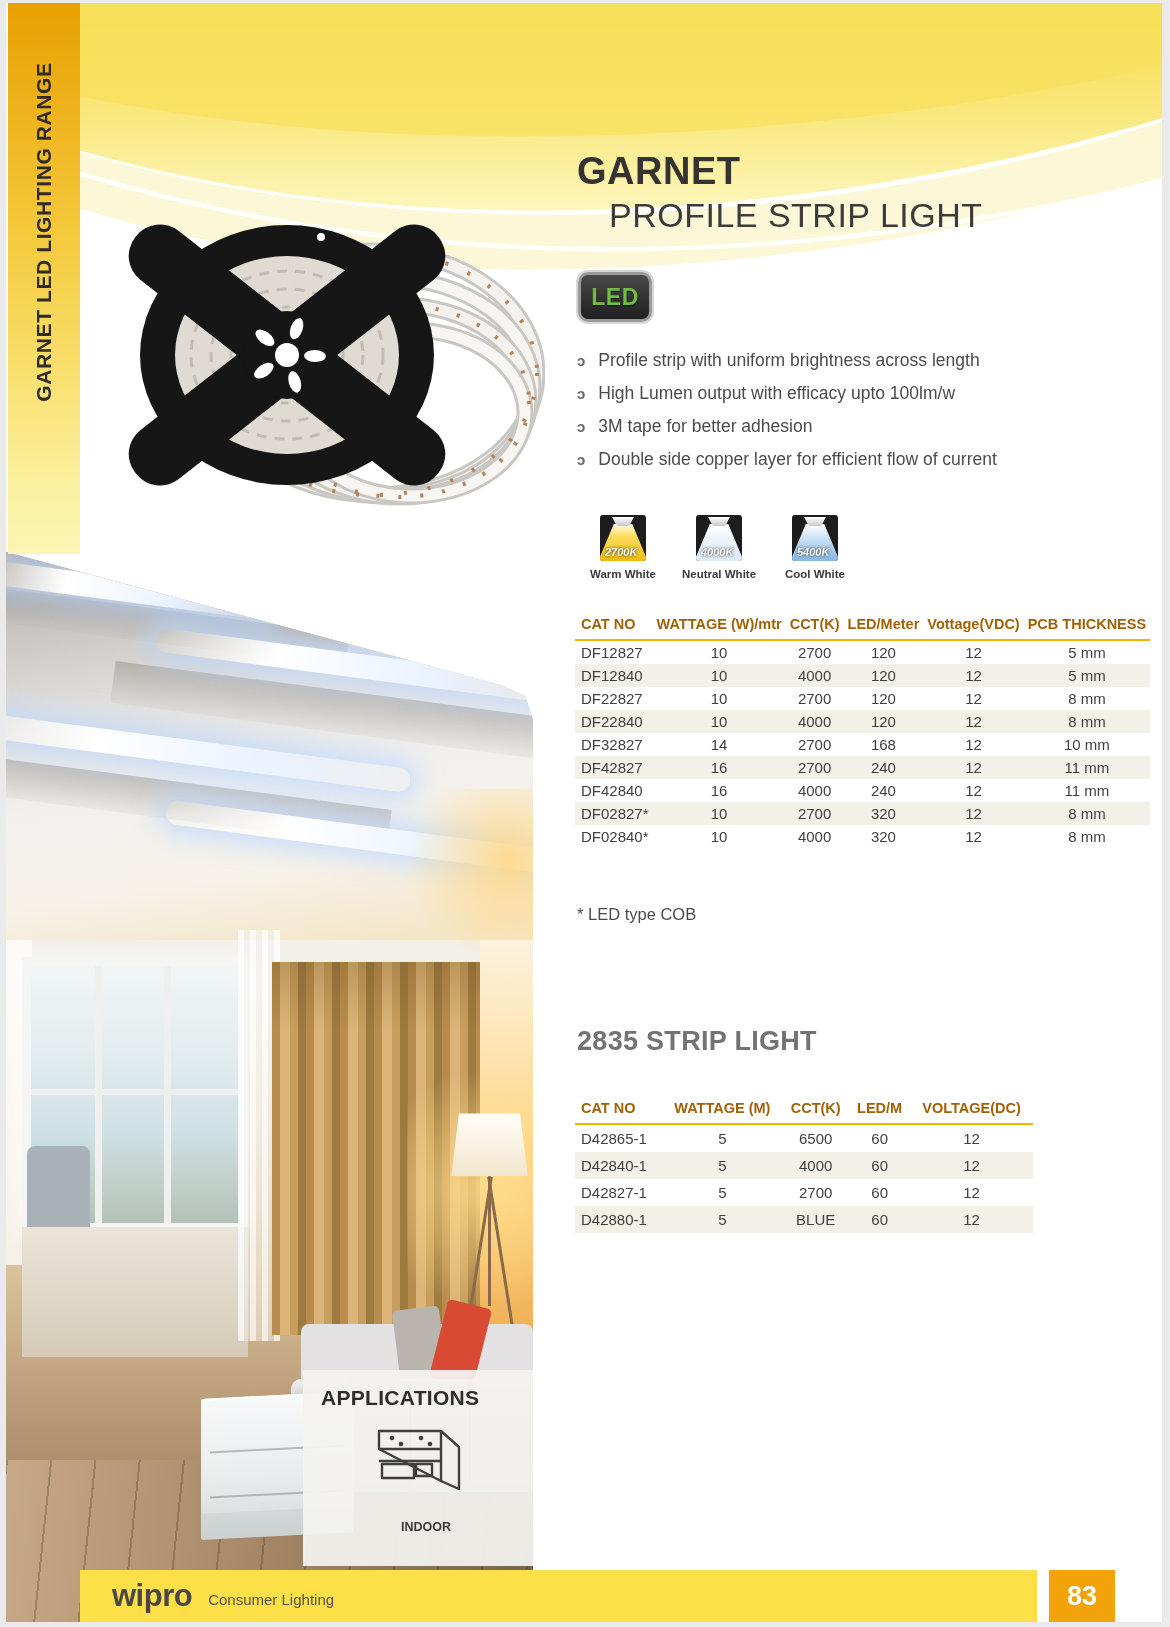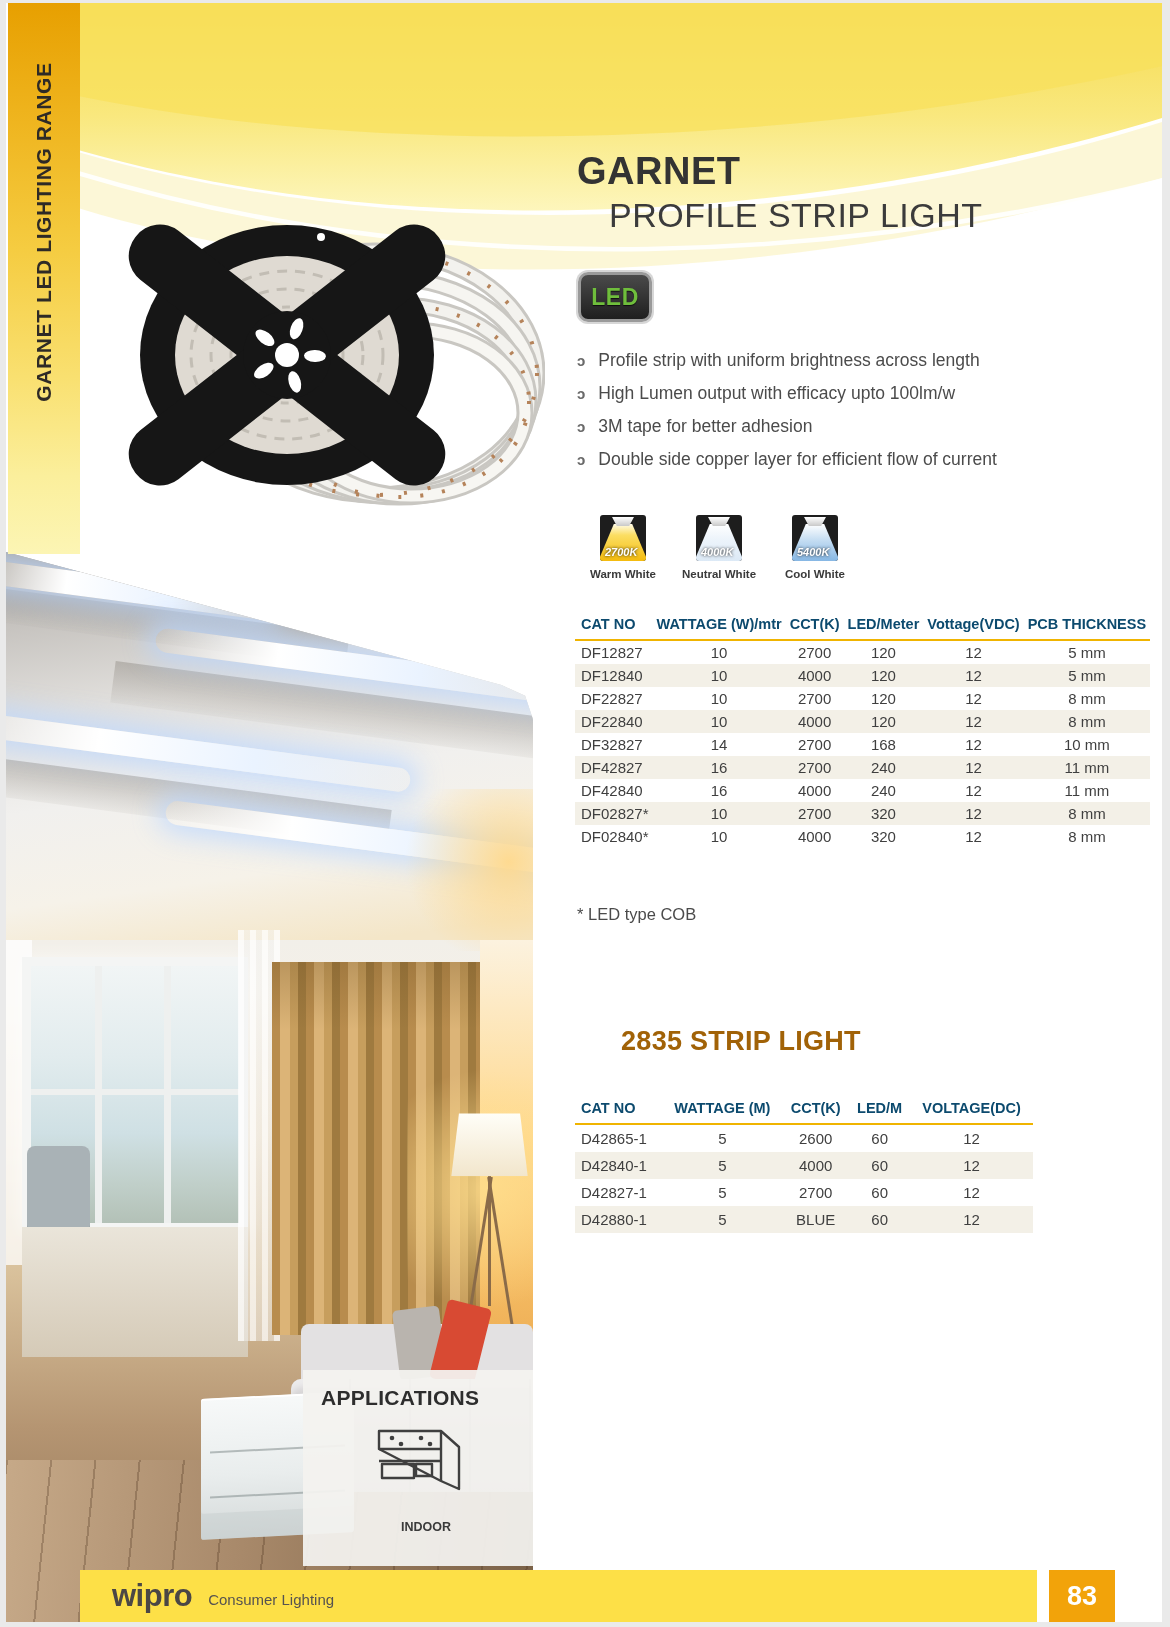--- a/index.html
+++ b/index.html
@@ -47,28 +47,28 @@
   .cct-lamp{position:absolute;top:2px;left:50%;transform:translateX(-50%);width:22px;height:9px;
     background:linear-gradient(180deg,#ffffff,#c9c9c9);clip-path:polygon(0 0,100% 0,78% 100%,22% 100%);}
   .cct-k{position:absolute;bottom:3px;left:5px;color:#fff;font-size:11px;font-weight:700;font-style:italic;
     text-shadow:0 0 3px rgba(0,0,0,.85);}
   .cct-label{margin-top:7px;font-size:11.5px;font-weight:700;color:#3a3a3a;}
 
   
   table{border-collapse:collapse;position:absolute;table-layout:auto;}
   .t1{left:575px;top:612px;width:532px;}
   .t2{left:575px;top:1096px;width:458px;}
-  th{font-size:14.5px;font-weight:700;color:#0c4a6e;text-align:center;padding:4px 4px 7px 4px;
+  th{font-size:14.5px;font-weight:700;color:#a16207;text-align:center;padding:4px 4px 7px 4px;
      border-bottom:2.5px solid #F0B400;white-space:nowrap;}
   td{font-size:15px;color:#3f3f3f;text-align:center;padding:3px 4px;white-space:nowrap;}
   .t2 td{padding:5px 4px;}
   th:first-child,td:first-child{text-align:left;padding-left:6px;}
   tbody tr:nth-child(even){background:#F3F0E7;}
   .footnote{position:absolute;left:577px;top:905px;font-size:16.5px;color:#4a4a4a;}
-  .h2835{position:absolute;left:577px;top:1026px;font-size:27px;font-weight:800;color:#a16207;letter-spacing:.3px;margin-left:44px;}
+  .h2835{position:absolute;left:577px;top:1026px;font-size:27px;font-weight:800;color:#737373;letter-spacing:.3px;}
 
   
   .photo{position:absolute;left:6px;top:540px;width:527px;height:1082px;z-index:1;overflow:hidden;
     clip-path:polygon(0 1.1%,94% 13.4%,98.5% 14.4%,100% 16.6%,100% 100%,0 100%);}
   .ph{position:absolute;}
   .ph-base{inset:0;background:linear-gradient(180deg,#b0aca6 0%,#d8d6d3 14%,#efeeec 30%,#f4f0e7 42%,
     #ecdfc9 55%,#d8c09a 68%,#b59572 82%,#8d7052 100%);}
   .ceiling{left:0;top:0;right:0;height:37%;
     background:linear-gradient(172deg,#a39e97 0%,#c6c3bf 18%,#e2e0dd 38%,#f1f0ee 58%,#f6f2e9 78%,#f4e6c8 95%);}
   .cove{height:24px;border-radius:12px;transform:rotate(7.5deg);
@@ -356,21 +356,21 @@
           <th>WATTAGE (M)</th>
           <th>CCT(K)</th>
           <th>LED/M</th>
           <th>VOLTAGE(DC)</th>
         </tr>
       </thead>
     <tbody>
         <tr>
           <td>D42865-1</td>
           <td>5</td>
-          <td>2600</td>
+          <td>6500</td>
           <td>60</td>
           <td>12</td>
         </tr>
         <tr>
           <td>D42840-1</td>
           <td>5</td>
           <td>4000</td>
           <td>60</td>
           <td>12</td>
         </tr>

